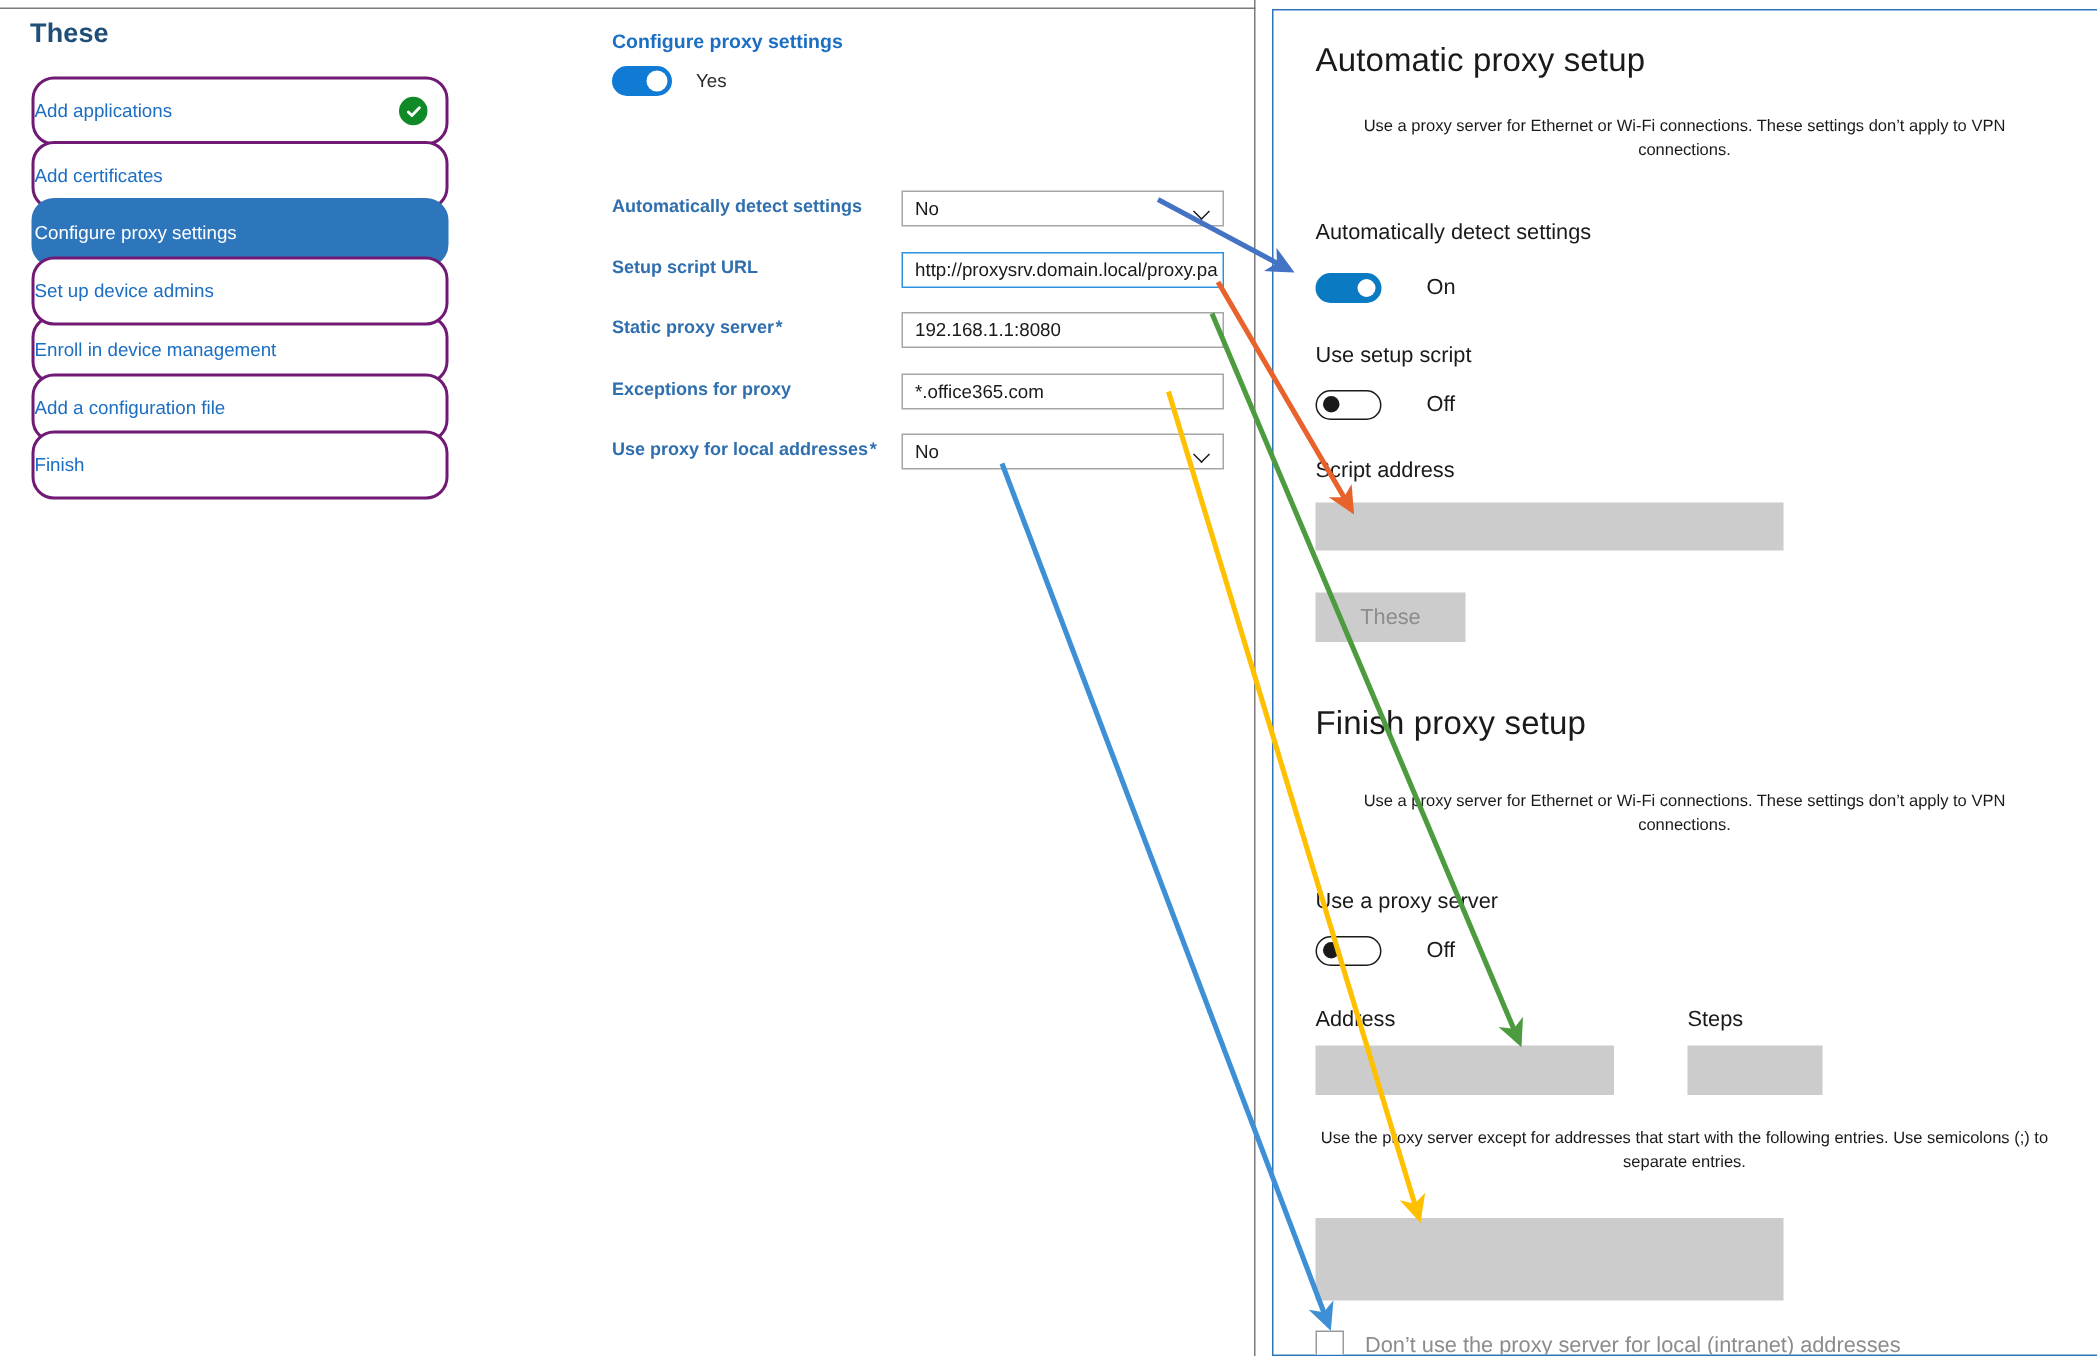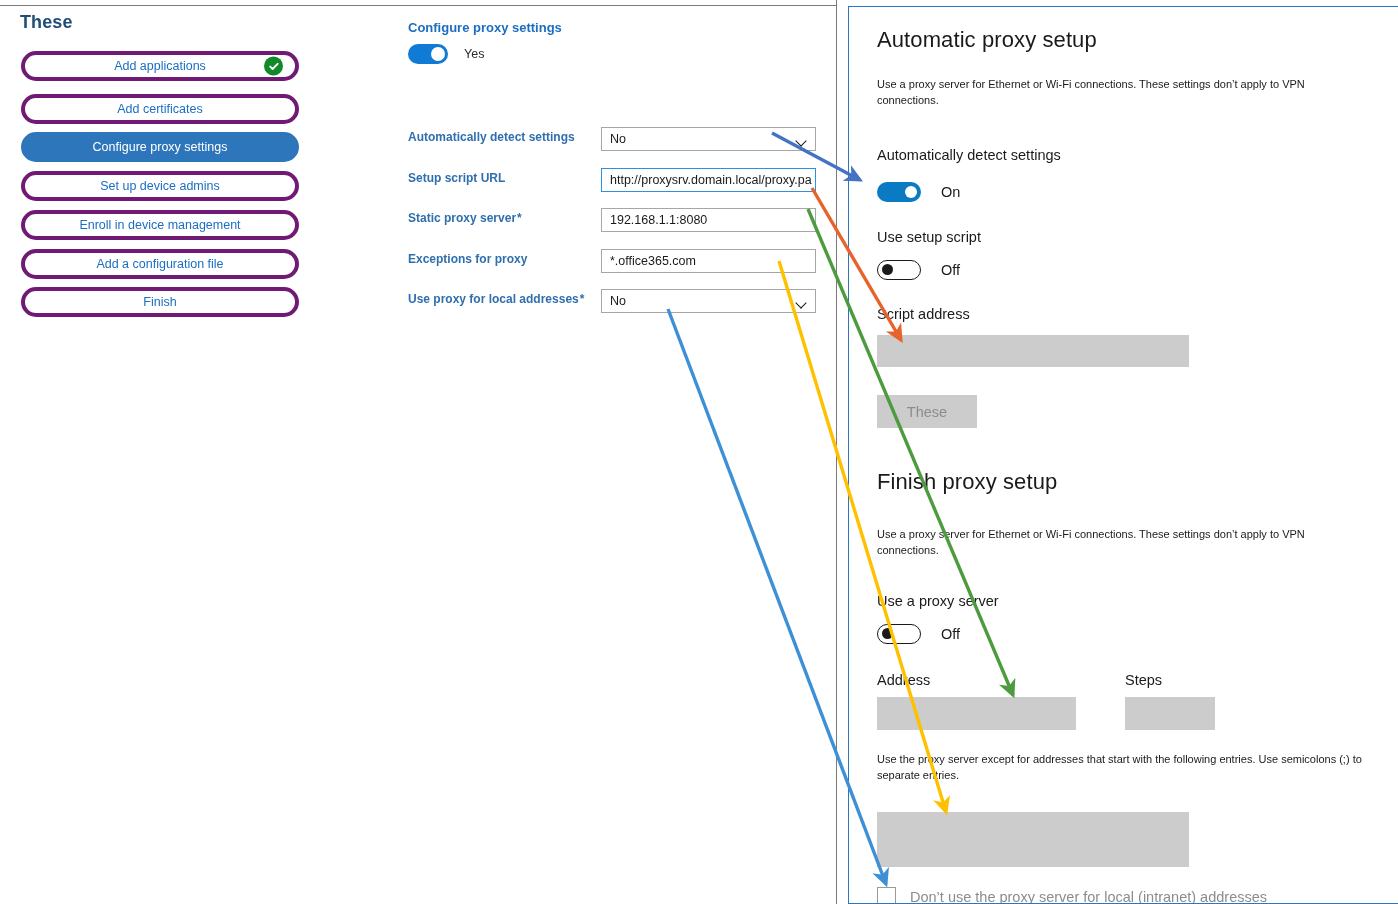--- a/index.html
+++ b/index.html
@@ -24,24 +24,24 @@
     width: 1px; height: 904px; background: #7a7a7a;
   }
 
   
   .steps-pane { position: absolute; left: 0; top: 6px; width: 330px; height: 320px; }
   .steps-title {
     position: absolute; left: 20px; top: 6px;
     font-size: 18px; font-weight: bold; color: #1F4E79; letter-spacing: .1px;
   }
   .step-btn {
-    position: absolute; left: 21px; width: 278px; height: 30px;
-    border: 4px solid #701a75; border-radius: 15px;
+    position: absolute; left: 21px; width: 278px; height: 46px;
+    border: 2px solid #701a75; border-radius: 15px;
     background: #ffffff; box-sizing: border-box;
-    display: flex; align-items: center; justify-content: center;
+    display: flex; align-items: center; justify-content: flex-start;
     font-size: 12.5px; color: #1b6ec2;
   }
   .step-btn.active {
     background: #2e76bc; border-color: #2e76bc; color: #ffffff;
   }
   .check-badge {
     position: absolute; right: 12px; top: 50%; transform: translateY(-50%);
     width: 19px; height: 19px; border-radius: 50%;
     background: #0f8a27;
     display: flex; align-items: center; justify-content: center;
@@ -83,39 +83,39 @@
     width: 7px; height: 7px; border-right: 1.6px solid #1a1a1a; border-bottom: 1.6px solid #1a1a1a;
     transform: rotate(45deg);
   }
   .fctl .val { overflow: hidden; white-space: nowrap; }
 
   
   .win-pane {
     position: absolute; left: 848px; top: 6px;
     width: 550px; height: 898px;
     border: 1.5px solid #2e76bc; border-right: none;
-    box-sizing: border-box; background: #ffffff; overflow: hidden;
+    box-sizing: border-box; background: #ffffff; overflow: hidden; text-align: center;
   }
   .win-inner { position: absolute; left: 28px; top: 0; width: 510px; }
   .win-h {
     font-size: 22px; color: #1a1a1a; font-weight: normal; letter-spacing: .1px;
   }
   .win-p {
     font-size: 11px; color: #1a1a1a; line-height: 1.42; max-width: 492px;
   }
   .win-l { font-size: 14.5px; color: #1a1a1a; }
   .win-tgl {
     width: 44px; height: 20px; border-radius: 10px; position: relative; flex: 0 0 auto;
     box-sizing: border-box;
   }
   .win-tgl.on { background: #0a7ac2; }
   .win-tgl.on .k { position: absolute; right: 4px; top: 4px; width: 12px; height: 12px; border-radius: 50%; background: #fff; }
   .win-tgl.off { background: #ffffff; border: 1.6px solid #1a1a1a; }
   .win-tgl.off .k { position: absolute; left: 4px; top: 3px; width: 11px; height: 11px; border-radius: 50%; background: #1a1a1a; }
-  .win-tgl-row { display: flex; align-items: center; }
+  .win-tgl-row { display: flex; align-items: center; gap: 10px; }
   .win-tgl-txt { margin-left: 20px; font-size: 14.5px; color: #1a1a1a; }
   .grayfield { background: #cccccc; }
   .savebtn {
     background: #cccccc; width: 100px; height: 33px;
     display: flex; align-items: center; justify-content: center;
     font-size: 14.5px; color: #8c8c8c;
   }
   .chk-row { display: flex; align-items: center; }
   .chkbox { width: 19px; height: 19px; border: 1.4px solid #9a9a9a; background:#fff; box-sizing: border-box; flex:0 0 auto; }
   .chk-txt { margin-left: 14px; font-size: 14.5px; color: #8c8c8c; }

